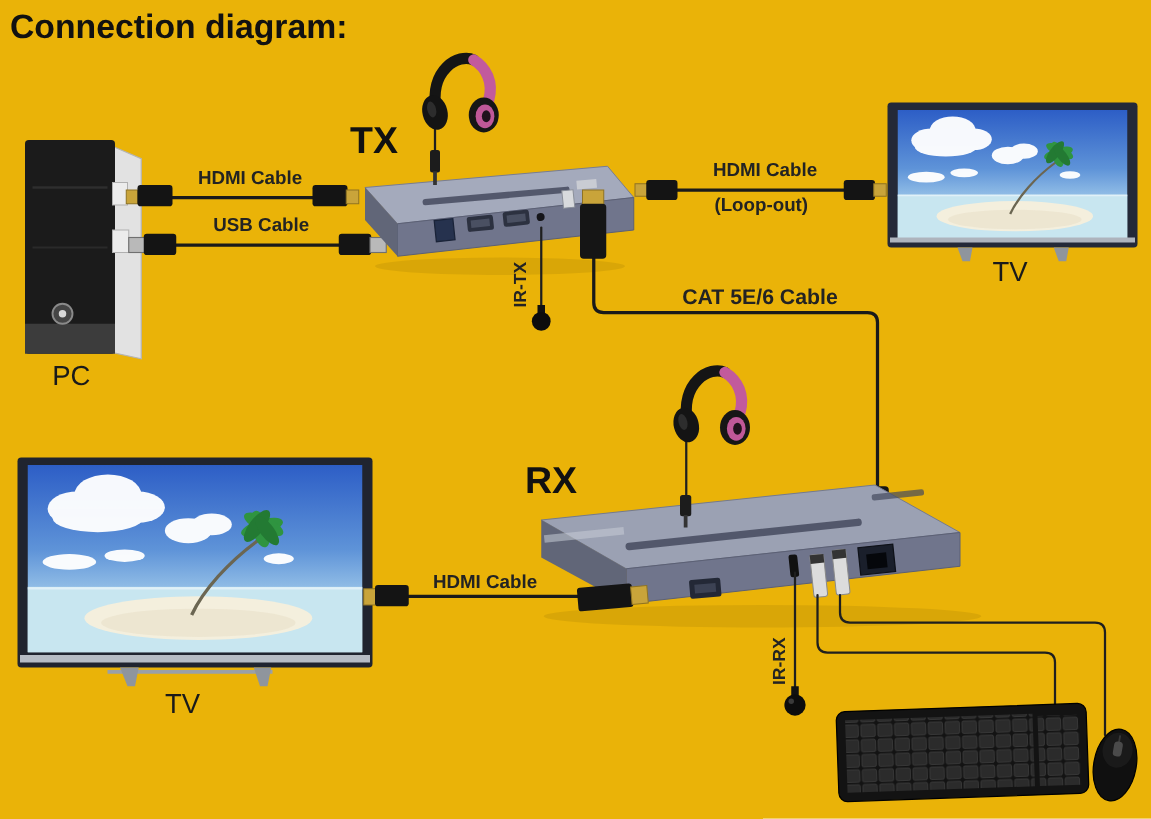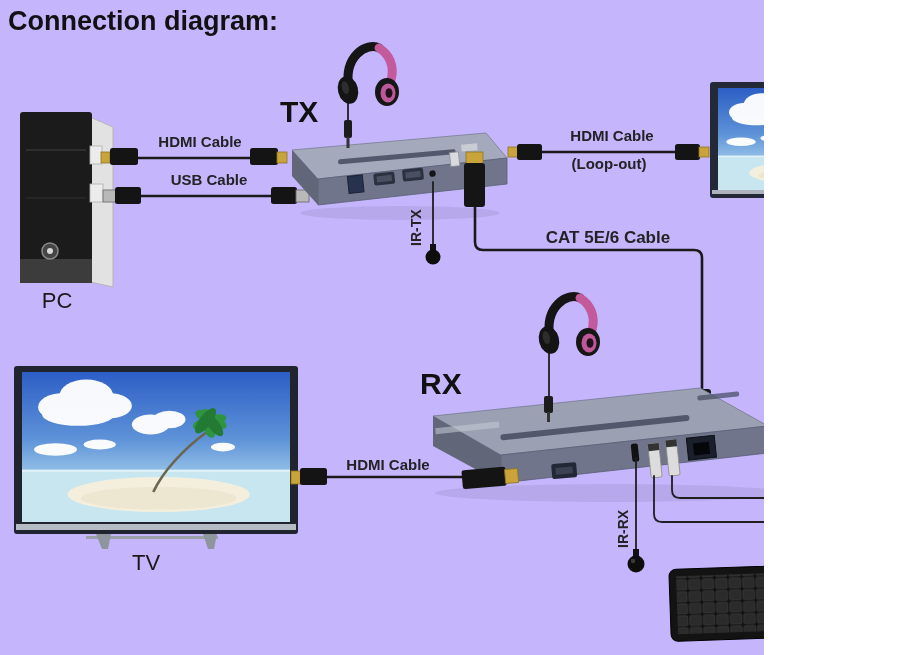--- a/index.html
+++ b/index.html
@@ -1,16 +1,16 @@
 <!DOCTYPE html>
 <html><head>
 <meta charset="utf-8">
 <style>
   html,body{margin:0;padding:0;background:#fff;}
-  .stage{position:relative;width:764px;height:655px;background:#c4b5fd;overflow:hidden;
+  .stage{position:relative;width:921px;height:655px;background:#eab308;overflow:hidden;
          font-family:"Liberation Sans",sans-serif;}
   svg{display:block;}
   .title{font:700 27px "Liberation Sans",sans-serif;fill:#111;}
   .big{font:700 30px "Liberation Sans",sans-serif;fill:#111;}
   .dev{font:400 22px "Liberation Sans",sans-serif;fill:#1a1a1a;}
   .lbl{font:600 15px "Liberation Sans",sans-serif;fill:#232323;}
   .lbl-lg{font:600 17px "Liberation Sans",sans-serif;fill:#232323;}
   .vert{font:600 14px "Liberation Sans",sans-serif;fill:#232323;}
   .cable{stroke:#1a1a1a;stroke-width:2.6;fill:none;stroke-linecap:round;}
   .cable-thin{stroke:#1f1f1f;stroke-width:1.8;fill:none;stroke-linecap:round;}

